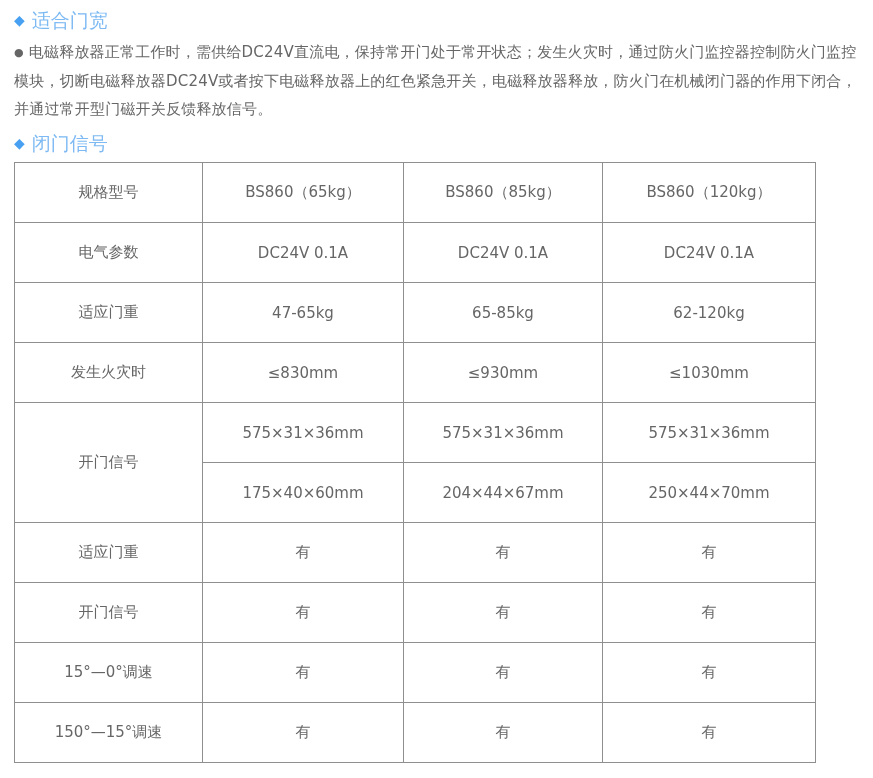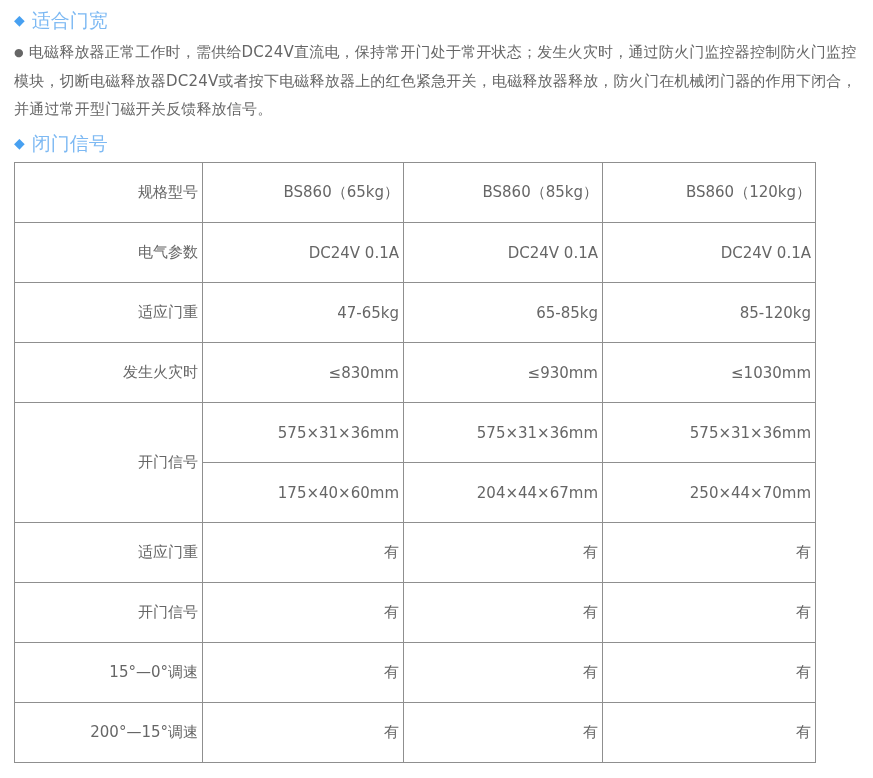--- a/index.html
+++ b/index.html
@@ -46,21 +46,21 @@
   }
   table.spec-table {
     border-collapse: collapse;
     table-layout: fixed;
     margin: 8px 0 0 14px;
     width: 801px;
   }
   table.spec-table td {
     border: 1px solid #8f8f8f;
     height: 60px;
-    text-align: right;
+    text-align: center;
     vertical-align: middle;
     color: #666666;
     font-size: 15px;
     padding: 0 4px;
     background: #ffffff;
   }
 </style>
 </head>
 <body>
 
@@ -97,21 +97,21 @@
       <tr>
         <td>电气参数</td>
         <td>DC24V 0.1A</td>
         <td>DC24V 0.1A</td>
         <td>DC24V 0.1A</td>
       </tr>
       <tr>
         <td>适应门重</td>
         <td>47-65kg</td>
         <td>65-85kg</td>
-        <td>85-120kg</td>
+        <td>62-120kg</td>
       </tr>
       <tr>
         <td>发生火灾时</td>
         <td>≤830mm</td>
         <td>≤930mm</td>
         <td>≤1030mm</td>
       </tr>
       <tr>
         <td rowspan="2">开门信号</td>
         <td>575×31×36mm</td>
@@ -135,21 +135,21 @@
         <td>有</td>
         <td>有</td>
       </tr>
       <tr>
         <td>15°—0°调速</td>
         <td>有</td>
         <td>有</td>
         <td>有</td>
       </tr>
       <tr>
-        <td>200°—15°调速</td>
+        <td>150°—15°调速</td>
         <td>有</td>
         <td>有</td>
         <td>有</td>
       </tr>
     </tbody>
   </table>
 
 </div>
 
 </body></html>

